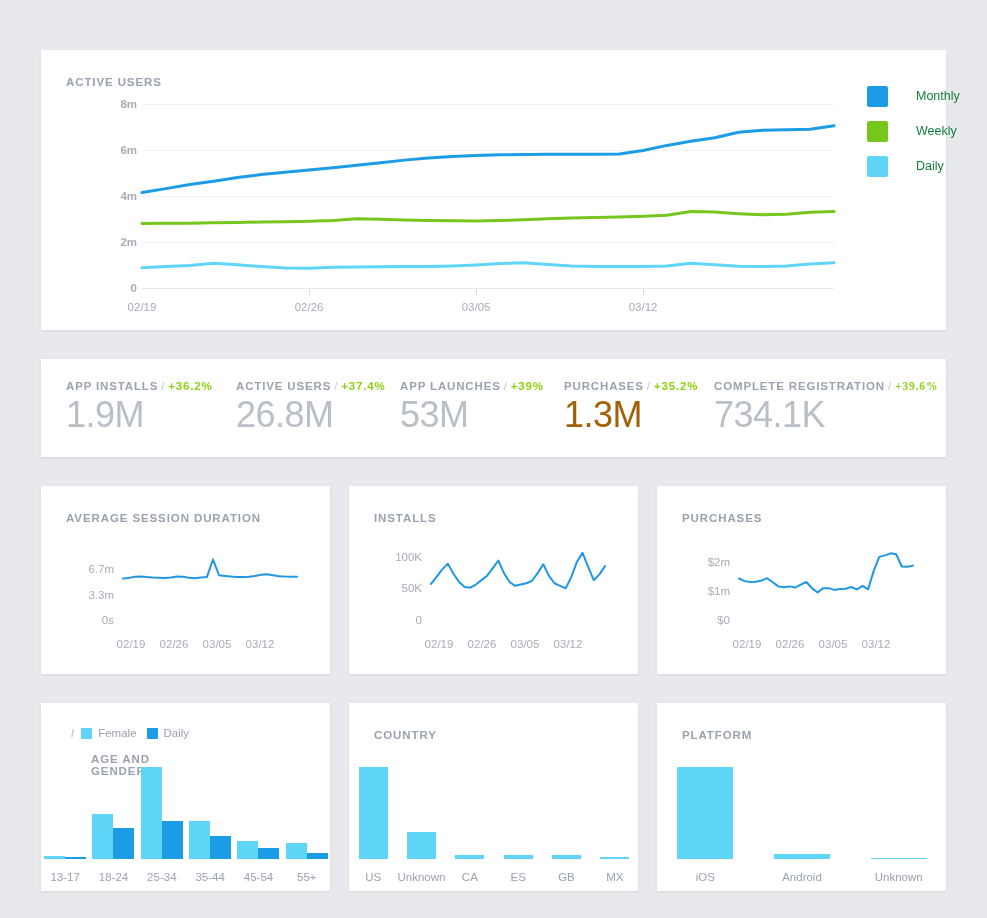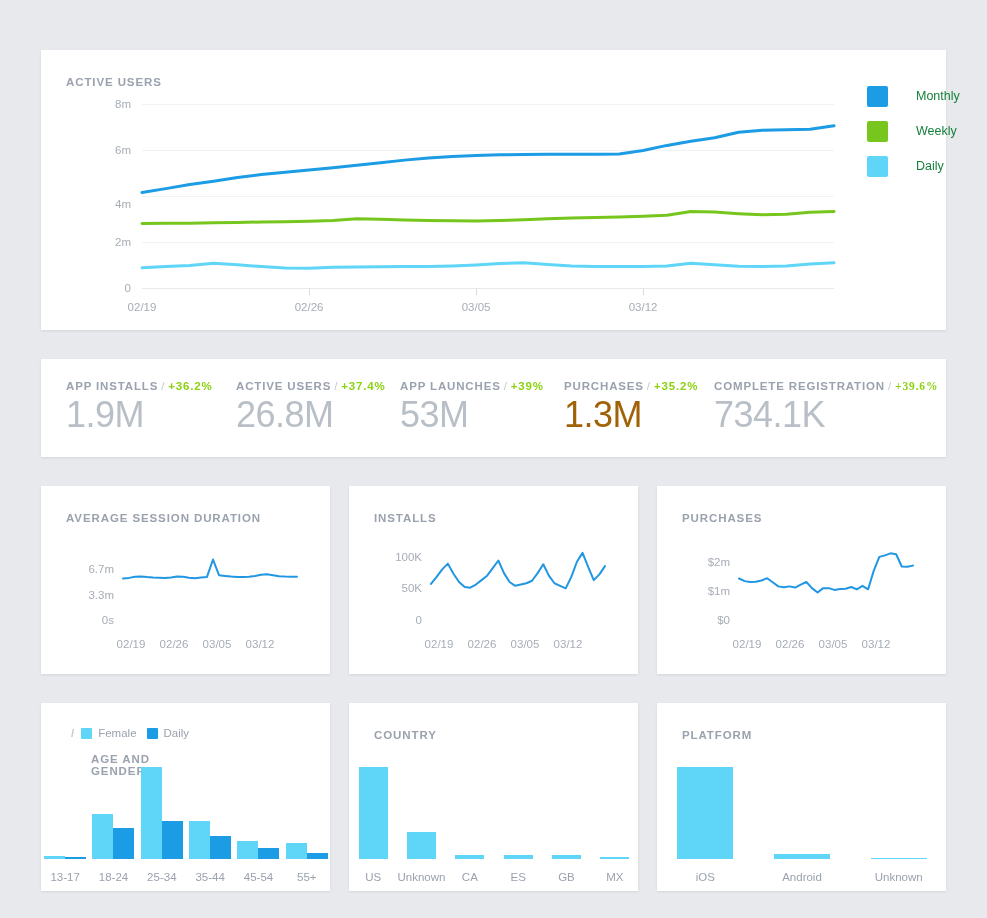--- a/index.html
+++ b/index.html
@@ -26,23 +26,24 @@
     text-transform: uppercase;
   }
 
   
   #active-users-card { height: 280px; margin-bottom: 29px; padding: 26px 0 0 0; }
   #active-users-card .card-title { position: absolute; left: 25px; top: 26px; }
 
   .main-chart-wrap { position: absolute; left: 0; top: 54px; width: 946px; height: 226px; }
   .main-plot { position: absolute; left: 101px; top: 0px; width: 692px; height: 184px; }
   .ylab {
-    position: absolute; right: 100%; margin-right: 11px;
+    position: absolute; right: 100%; margin-right: 5px;
     font-size: 11.5px; color: #a7adb6; white-space: nowrap;
     transform: translateY(-50%);
+    font-weight: bold;
   }
   .gridline { position: absolute; left: 0; width: 100%; height: 1px; background: #f1f2f4; }
   .gridline.axis { background: #e9eaec; }
   .xtick { position: absolute; top: 0; width: 1px; height: 7px; background: #d9dcdf; }
   .xlab {
     position: absolute; font-size: 11.5px; color: #a7adb6;
     transform: translateX(-50%); white-space: nowrap;
   }
 
   .legend { position: absolute; left: 826px; top: 34px; }
@@ -94,21 +95,21 @@
   <div class="card" id="active-users-card">
     <div class="card-title">ACTIVE USERS</div>
 
     <div class="main-chart-wrap">
       <div class="main-plot" id="main-plot">
           <div class="gridline axis" style="top: 184px;"></div>
           <div class="ylab" style="top: 184px;">0</div>
           <div class="gridline" style="top: 138px;"></div>
           <div class="ylab" style="top: 138px;">2m</div>
           <div class="gridline" style="top: 92px;"></div>
-          <div class="ylab" style="top: 100px;">4m</div>
+          <div class="ylab" style="top: 92px;">4m</div>
           <div class="gridline" style="top: 46px;"></div>
           <div class="ylab" style="top: 46px;">6m</div>
           <div class="gridline" style="top: 0px;"></div>
           <div class="ylab" style="top: 0px;">8m</div>
           <div class="xlab" style="left: 0px; top: 197px;">02/19</div>
           <div class="xtick" style="left: 167.034px; top: 184px;"></div>
           <div class="xlab" style="left: 167.034px; top: 197px;">02/26</div>
           <div class="xtick" style="left: 334.069px; top: 184px;"></div>
           <div class="xlab" style="left: 334.069px; top: 197px;">03/05</div>
           <div class="xtick" style="left: 501.103px; top: 184px;"></div>

